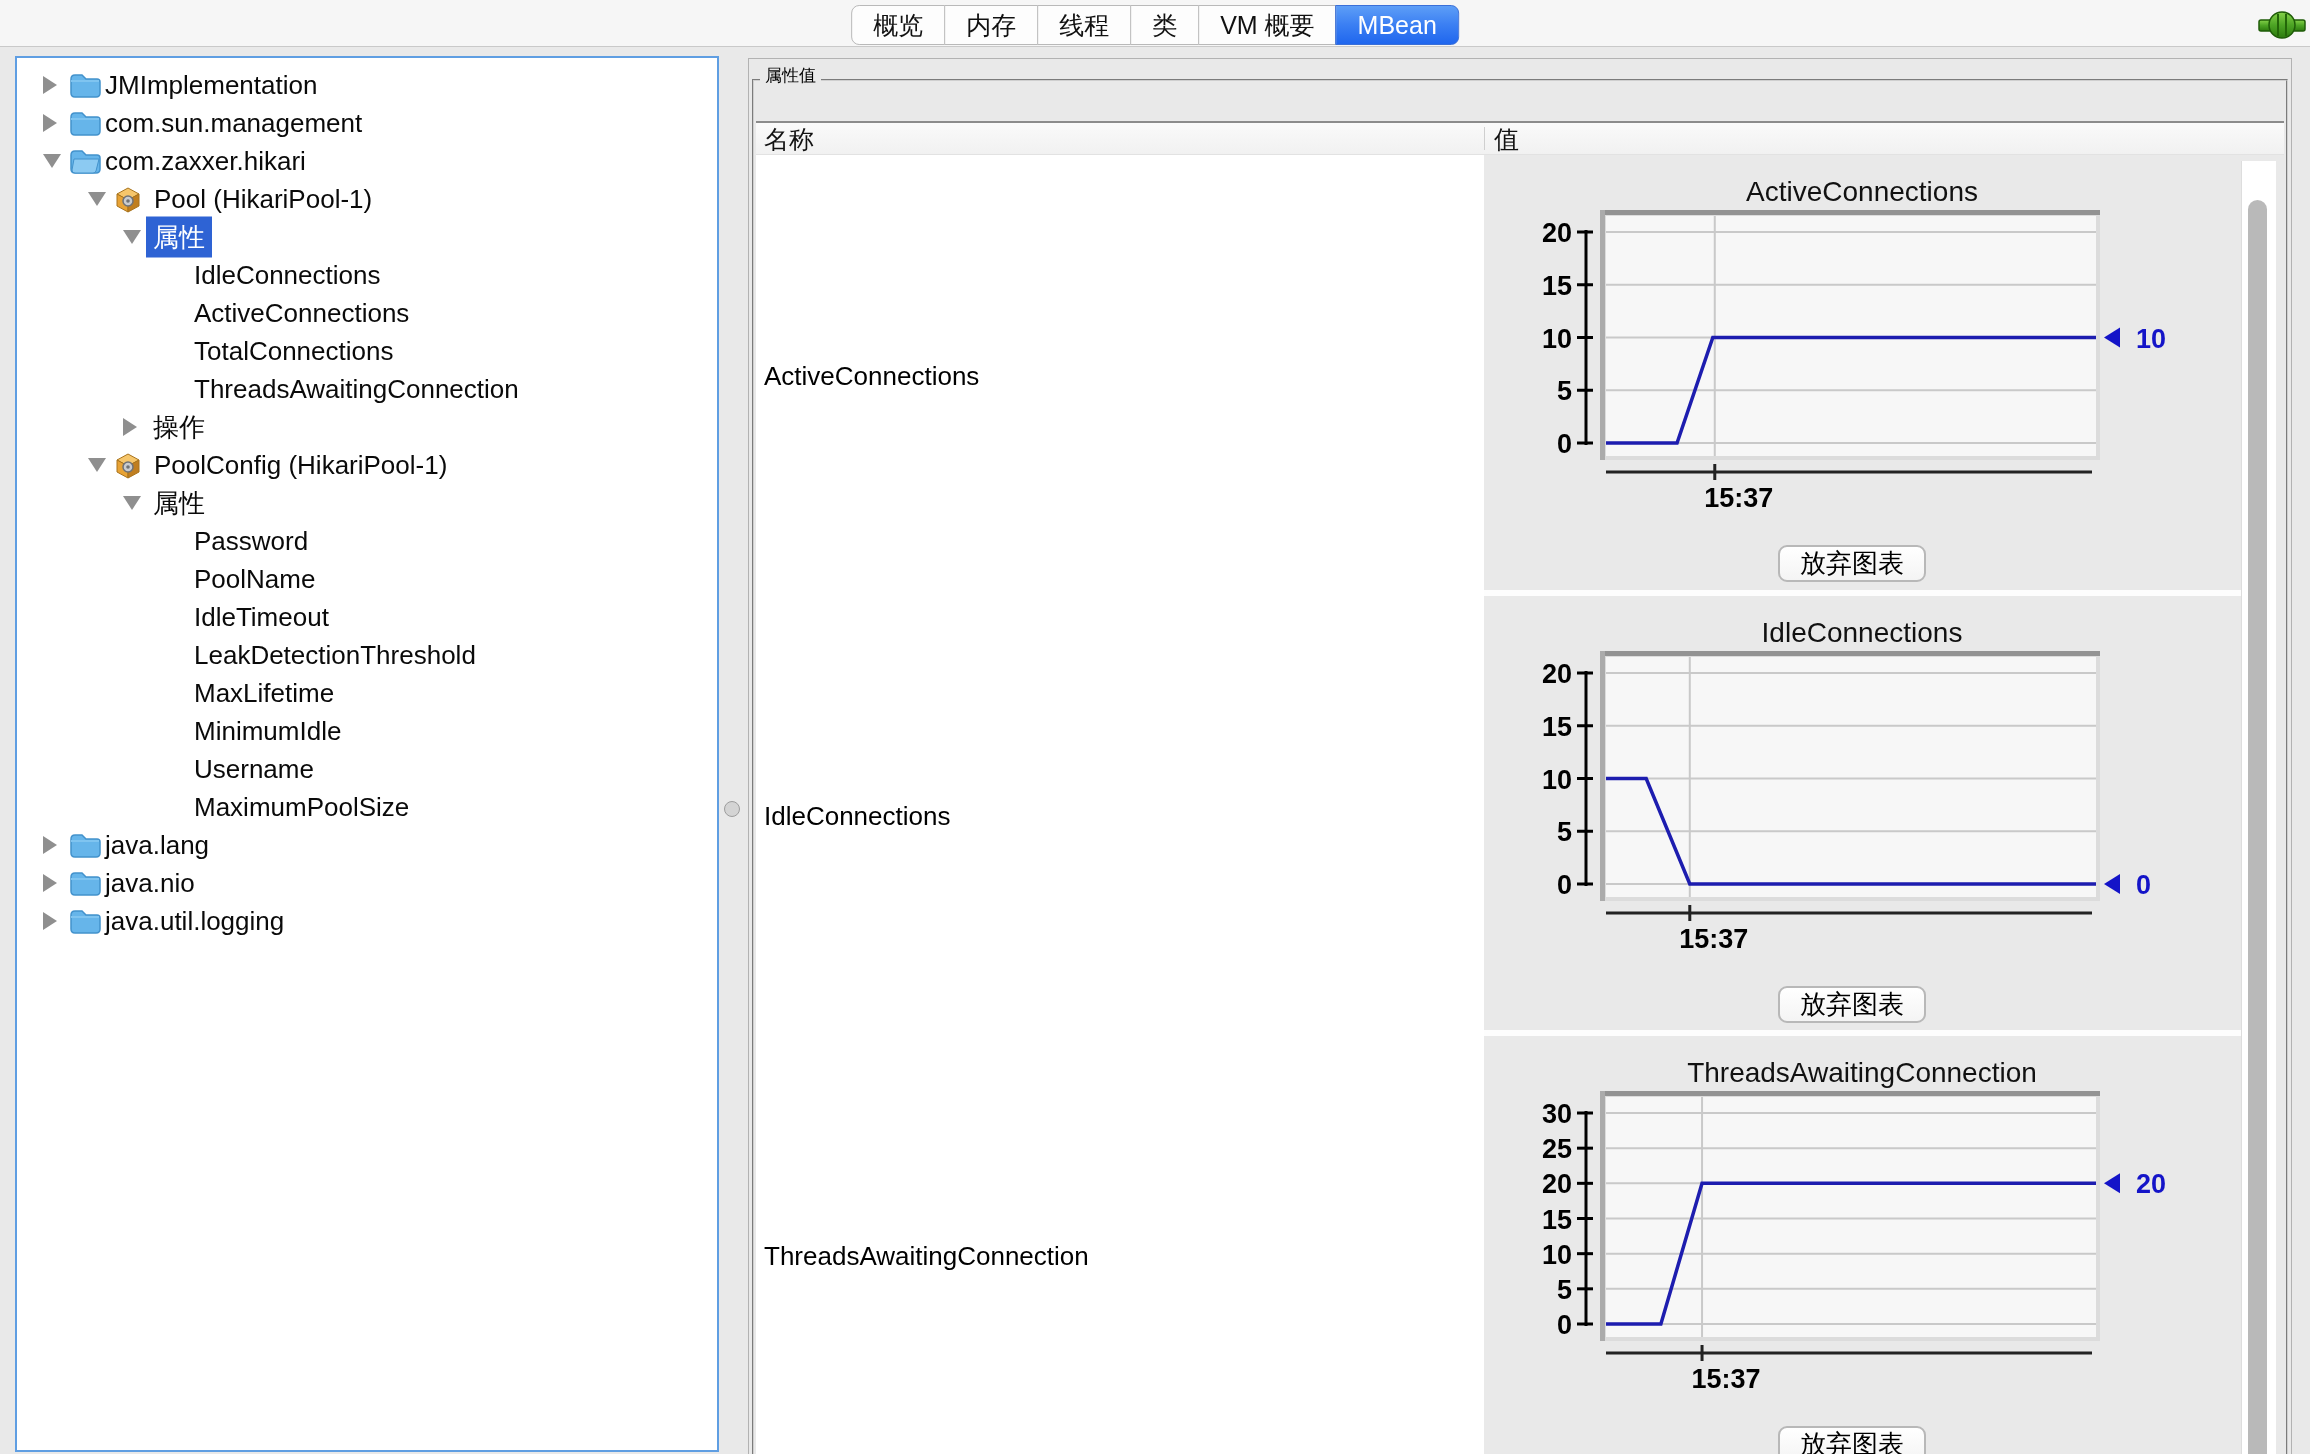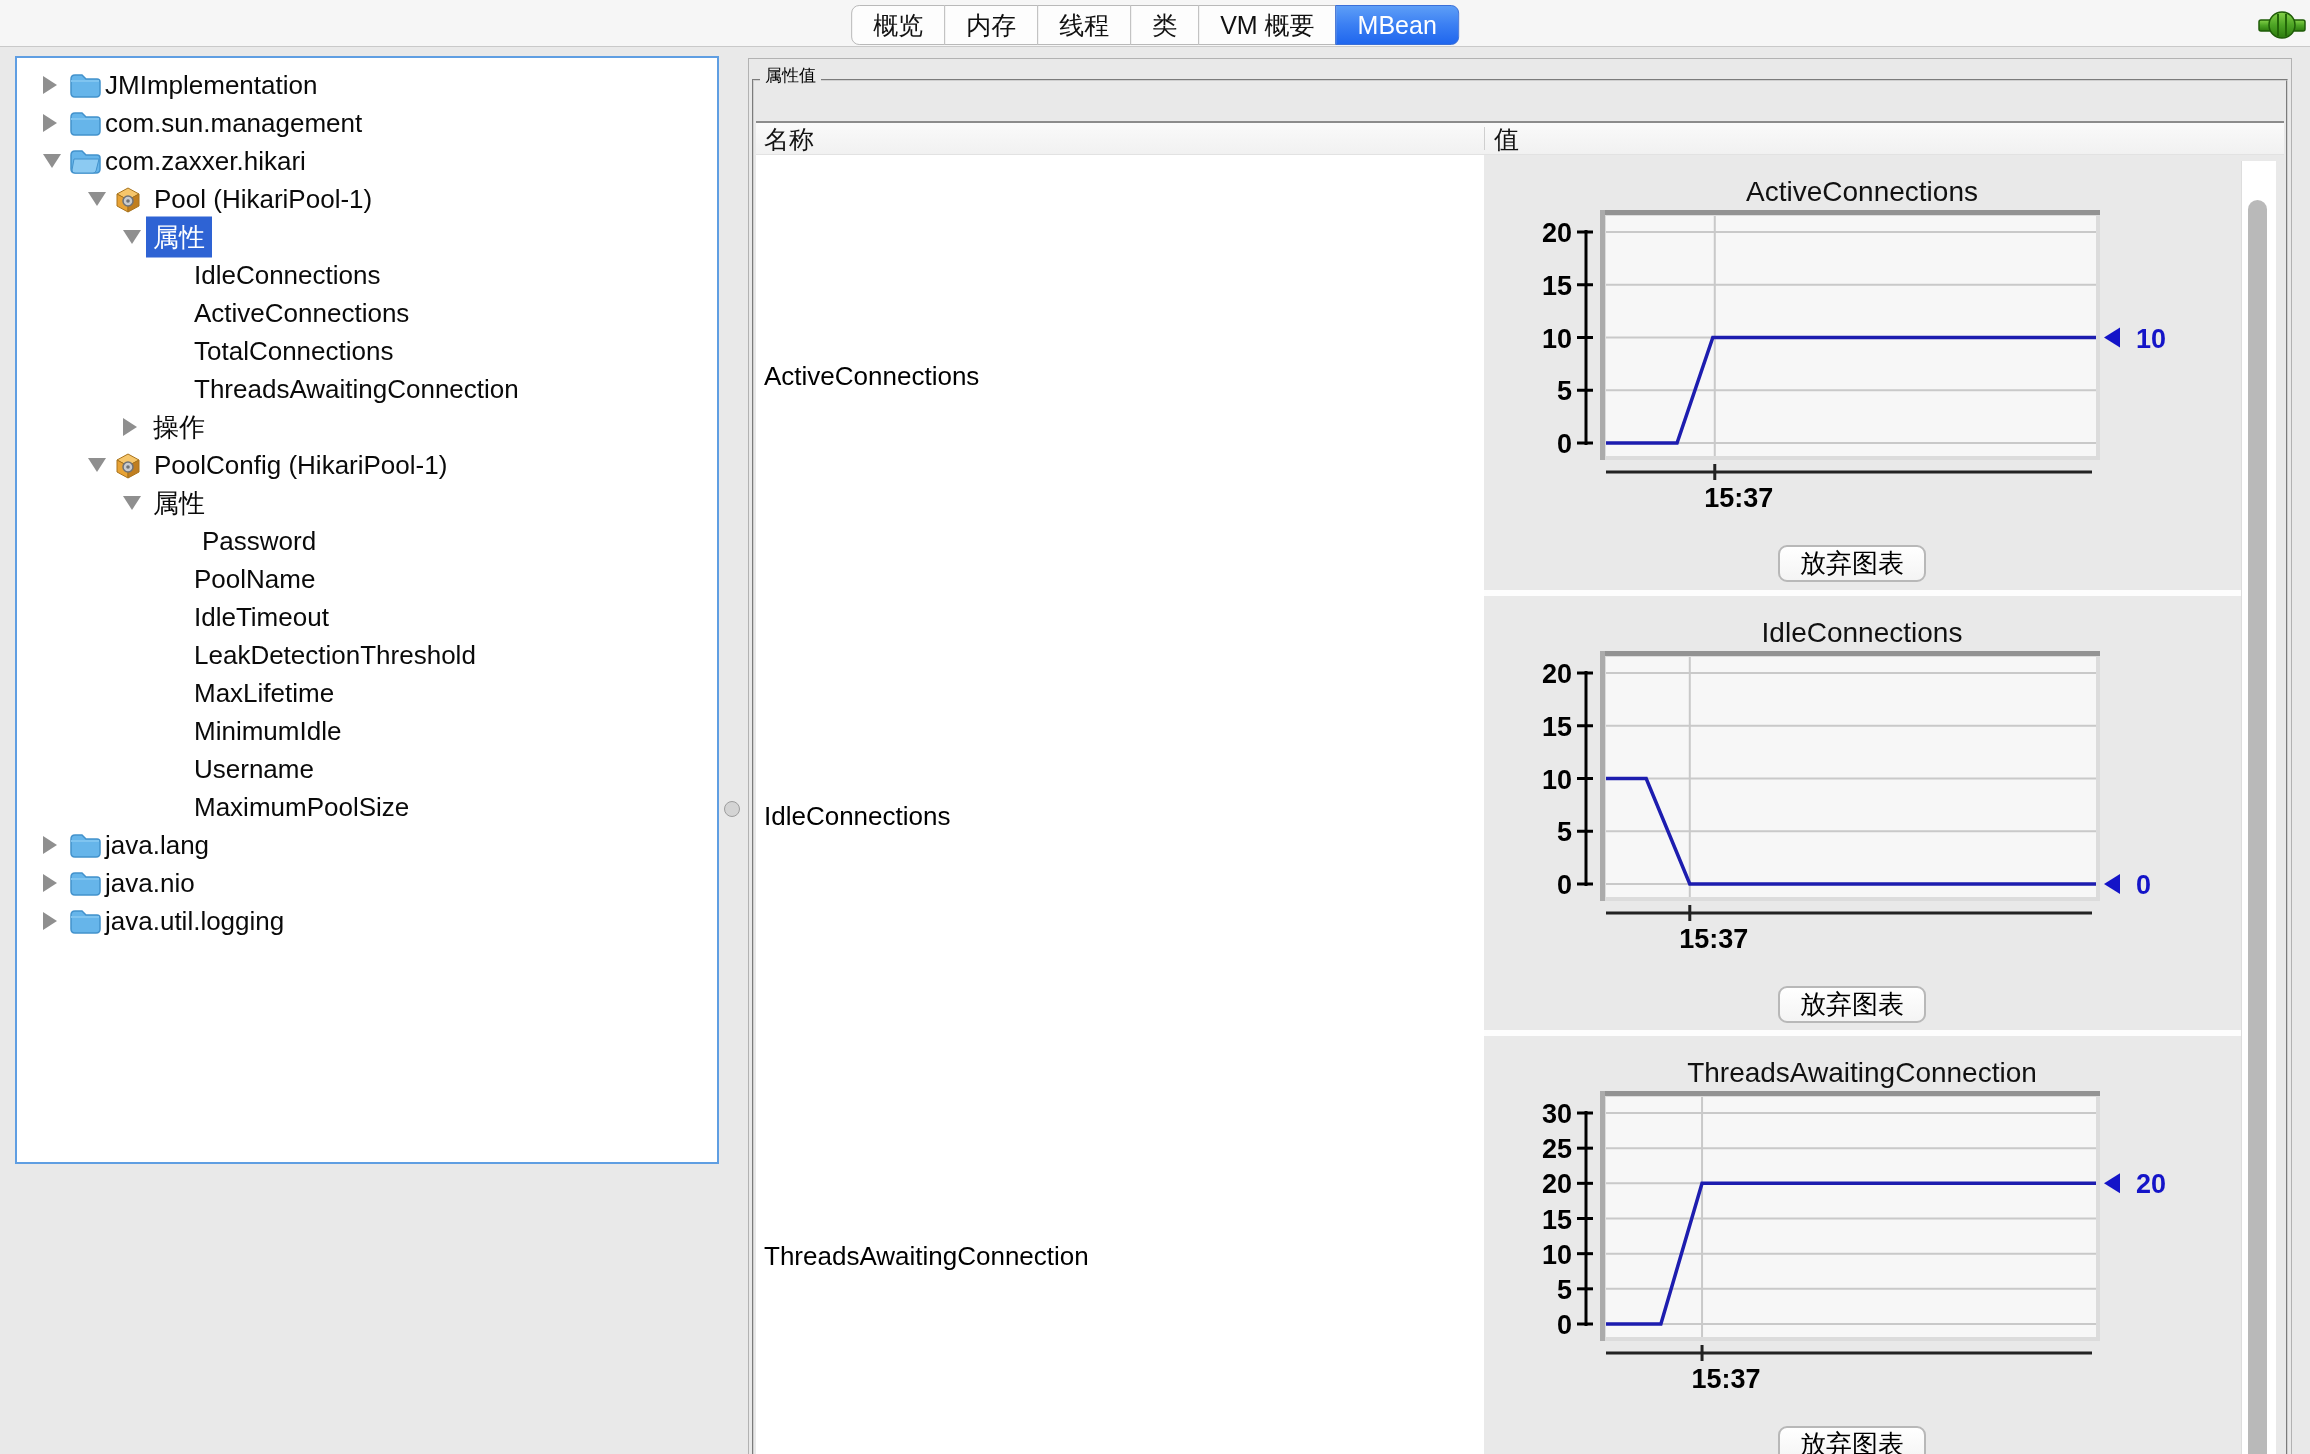--- a/index.html
+++ b/index.html
@@ -20,21 +20,21 @@
   .tab:first-child{border-radius:8px 0 0 8px;margin-left:0;}
   .tab:last-child{border-radius:0 8px 8px 0;}
   .tab.selected{
     background:linear-gradient(180deg,#5d9ef7 0%,#3c80f3 48%,#1f66ee 100%);
     border-color:#3a6fd8;color:#fff;z-index:2;
   }
   
   .conn-icon{position:absolute;top:9px;right:4px;width:48px;height:34px;}
   
   .tree-panel{
-    position:absolute;left:15px;top:56px;width:704px;height:1108px;
+    position:absolute;left:15px;top:56px;width:704px;height:1396px;
     background:#ffffff;border:2px solid #5f9ee2;box-sizing:border-box;
     padding-top:8px;overflow:hidden;
   }
   .tree-row{position:relative;height:38px;font-size:26px;color:#0a0a0a;}
   .tree-row .arrow{position:absolute;top:50%;transform:translateY(-50%);width:0;height:0;}
   .arrow.collapsed{border-left:14px solid #8f8f8f;border-top:9px solid transparent;border-bottom:9px solid transparent;}
   .arrow.expanded{border-top:14px solid #8f8f8f;border-left:9px solid transparent;border-right:9px solid transparent;}
   .tree-row .nodeicon{position:absolute;top:50%;transform:translateY(-50%);width:32px;height:26px;}
   .tree-row .lbl{position:absolute;top:50%;transform:translateY(-50%);white-space:nowrap;}
   .tree-row .lbl.sel{background:#2e63d4;color:#fff;padding:3px 7px;transform:translate(-7px,-50%);}
@@ -178,21 +178,21 @@
   <circle cx="14" cy="15" r="5" fill="#c9ccd0" stroke="#6f7276" stroke-width="1.5"></circle>
   <circle cx="14" cy="15" r="1.8" fill="#6f7276"></circle>
 </svg></span>
       <span class="lbl" style="left: 137px;">PoolConfig (HikariPool-1)</span>
     </div>
     <div class="tree-row">
       <span class="arrow expanded" style="left: 106px;"></span>
       <span class="lbl" style="left: 136px;">属性</span>
     </div>
     <div class="tree-row">
-      <span class="lbl" style="left: 177px; margin-left: 8px;">Password</span>
+      <span class="lbl" style="left: 177px;">Password</span>
     </div>
     <div class="tree-row">
       <span class="lbl" style="left: 177px;">PoolName</span>
     </div>
     <div class="tree-row">
       <span class="lbl" style="left: 177px;">IdleTimeout</span>
     </div>
     <div class="tree-row">
       <span class="lbl" style="left: 177px;">LeakDetectionThreshold</span>
     </div>

